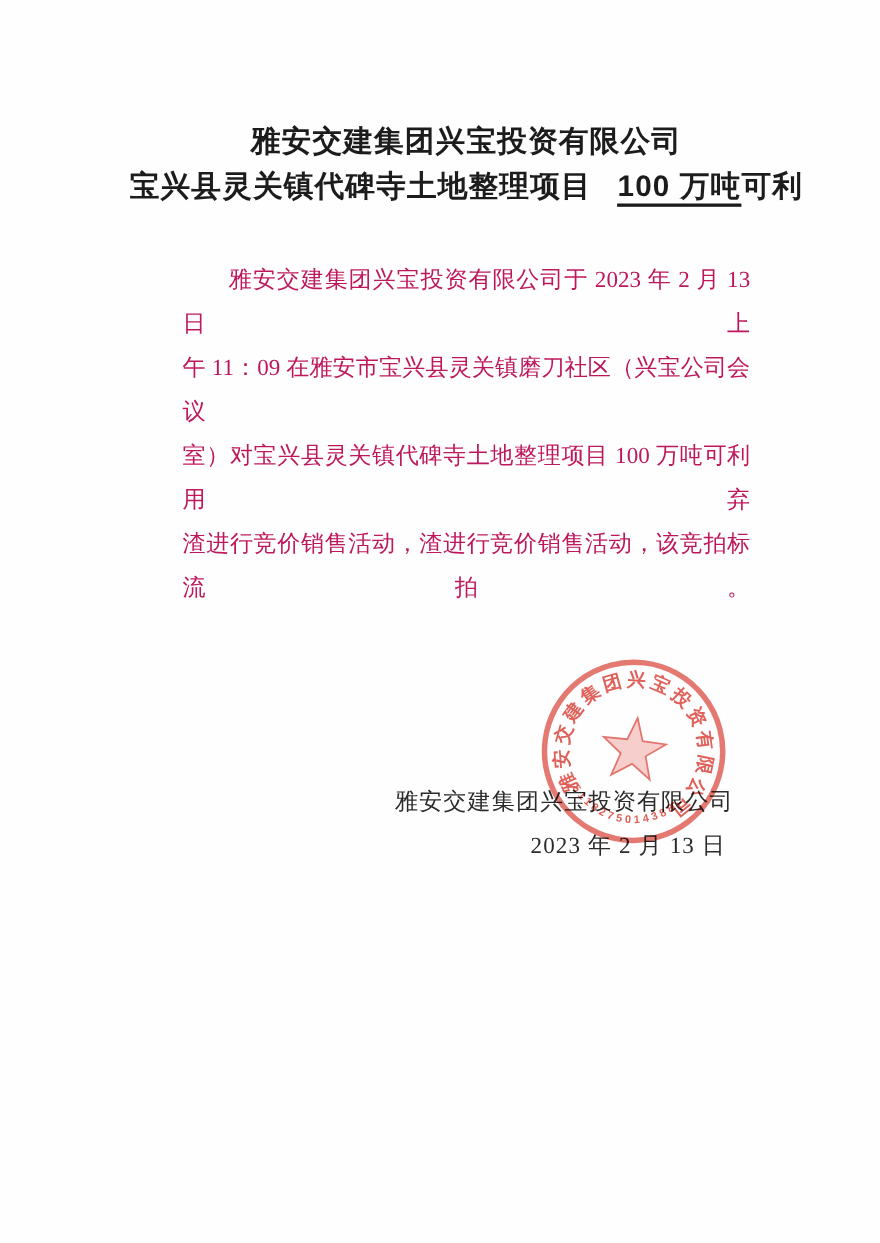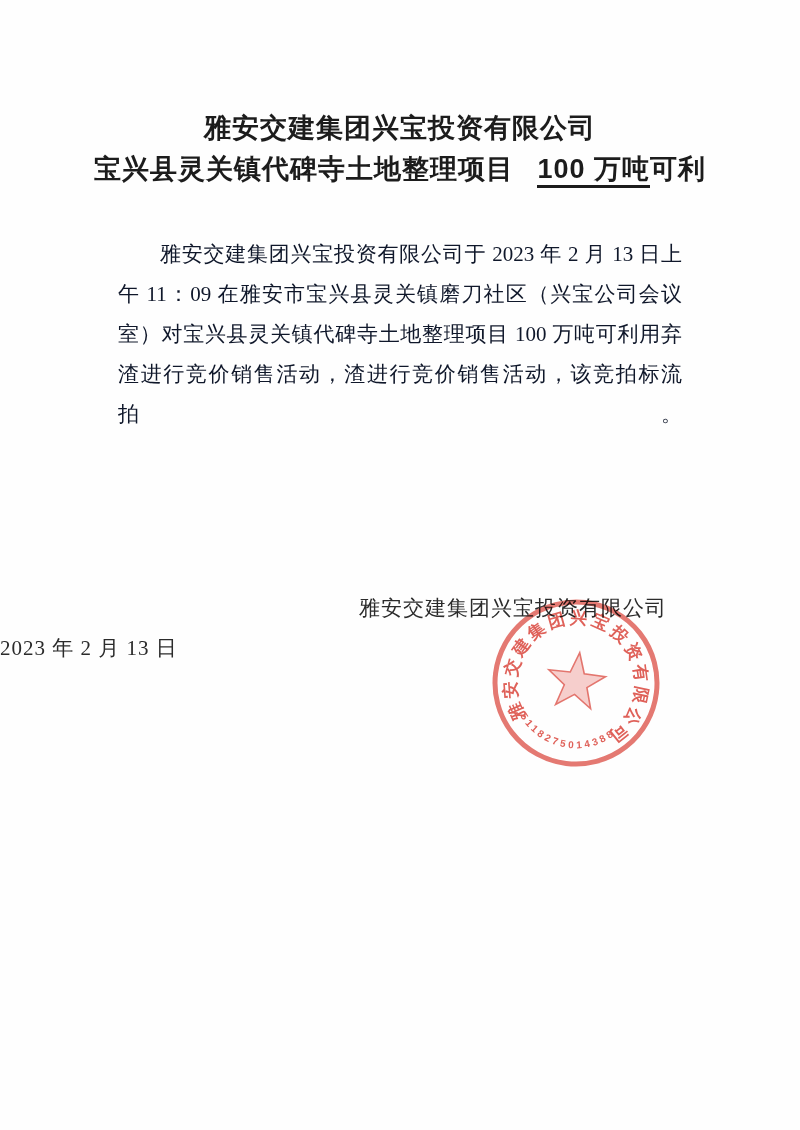--- a/index.html
+++ b/index.html
@@ -8,20 +8,21 @@
     font-family: "Liberation Serif", serif;
     background: #ffffff;
   }
   .page {
     position: relative;
     width: 800px;
     height: 1130px;
     background: #fefefe;
     overflow: hidden;
     color: #222;
+    padding-left: 48px;
   }
   
   .title {
     padding-top: 108px;
     text-align: center;
     font-family: "Liberation Sans", sans-serif;
     font-weight: 700;
     font-size: 27px;
     line-height: 41px;
     color: #1c1c1c;
@@ -30,37 +31,37 @@
   .underlined {
     border-bottom: 3px solid #1c1c1c;
     padding-bottom: 1px;
     margin-left: 15px;
   }
   
   .body-text {
     margin: 44px 118px 0 118px;
     font-size: 21px;
     line-height: 40px;
-    color: #0f172a;
+    color: #be185d;
   }
   .body-line {
     text-align: justify;
     text-align-last: justify;
   }
   .body-line.indent { text-indent: 2em; }
   .closing { text-indent: 2em; }
   
   .signature {
     margin-top: 154px;
     font-size: 21px;
     line-height: 40px;
     color: #2b2b2b;
   }
   .sig-company { text-align: right; padding-right: 133px; letter-spacing: 1px; }
-  .sig-date    { padding-right: 140px; letter-spacing: 1px; }
+  .sig-date    { text-align: right; padding-right: 140px; letter-spacing: 1px; }
   
   .stamp {
     position: absolute;
     left: 488px;
     top: 595px;
     width: 176px;
     height: 176px;
     transform: rotate(7deg);
     mix-blend-mode: multiply;
     opacity: 0.88;

